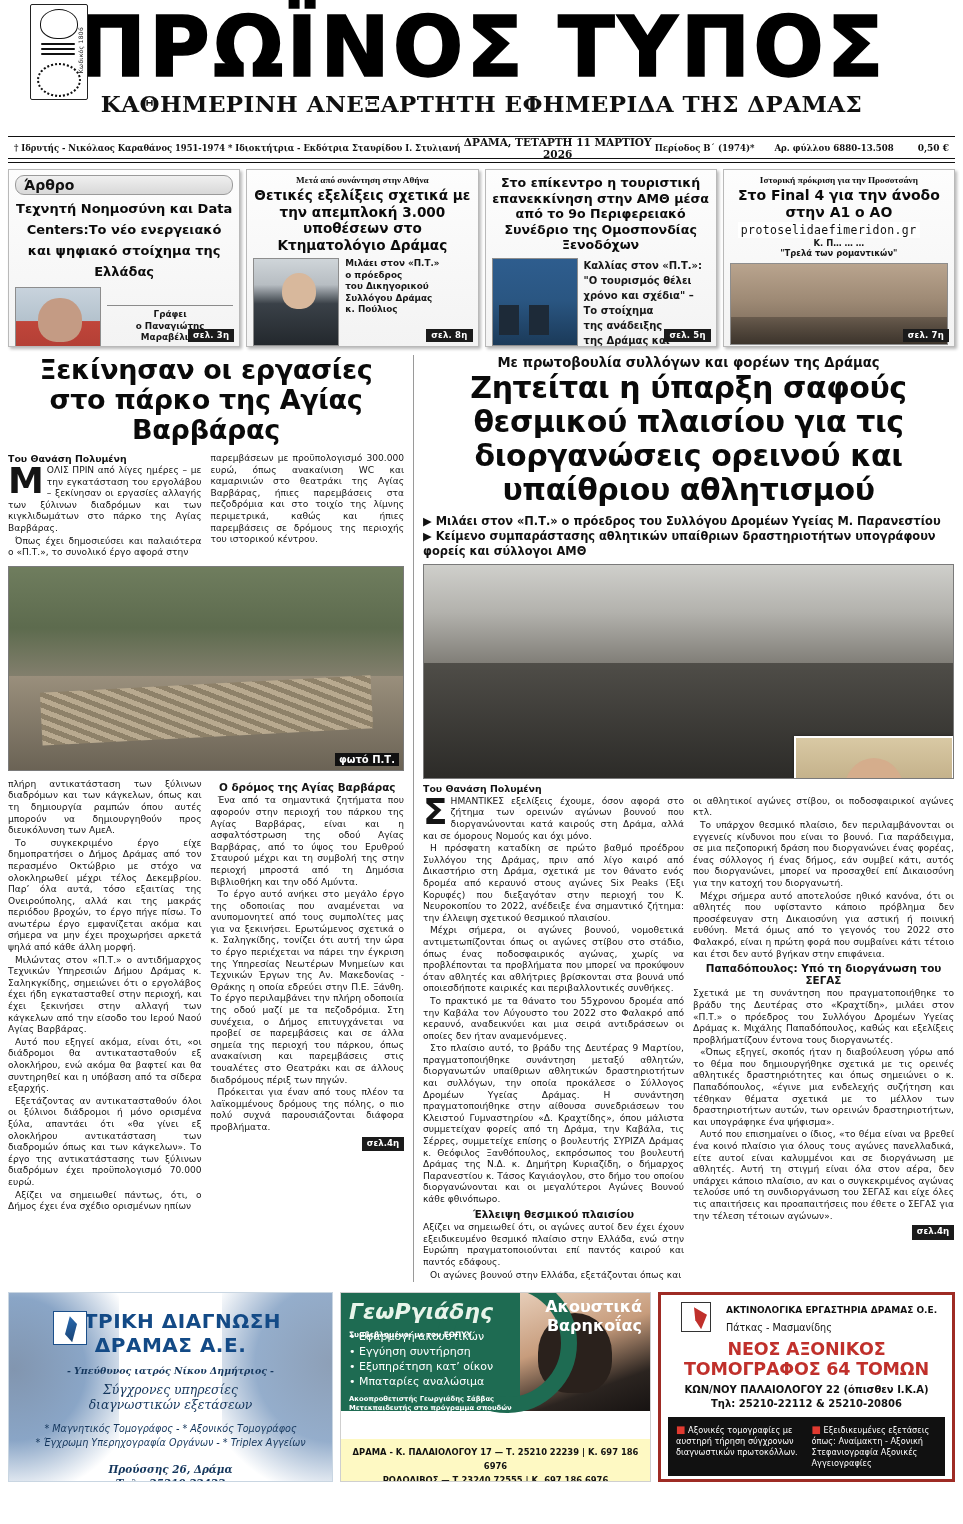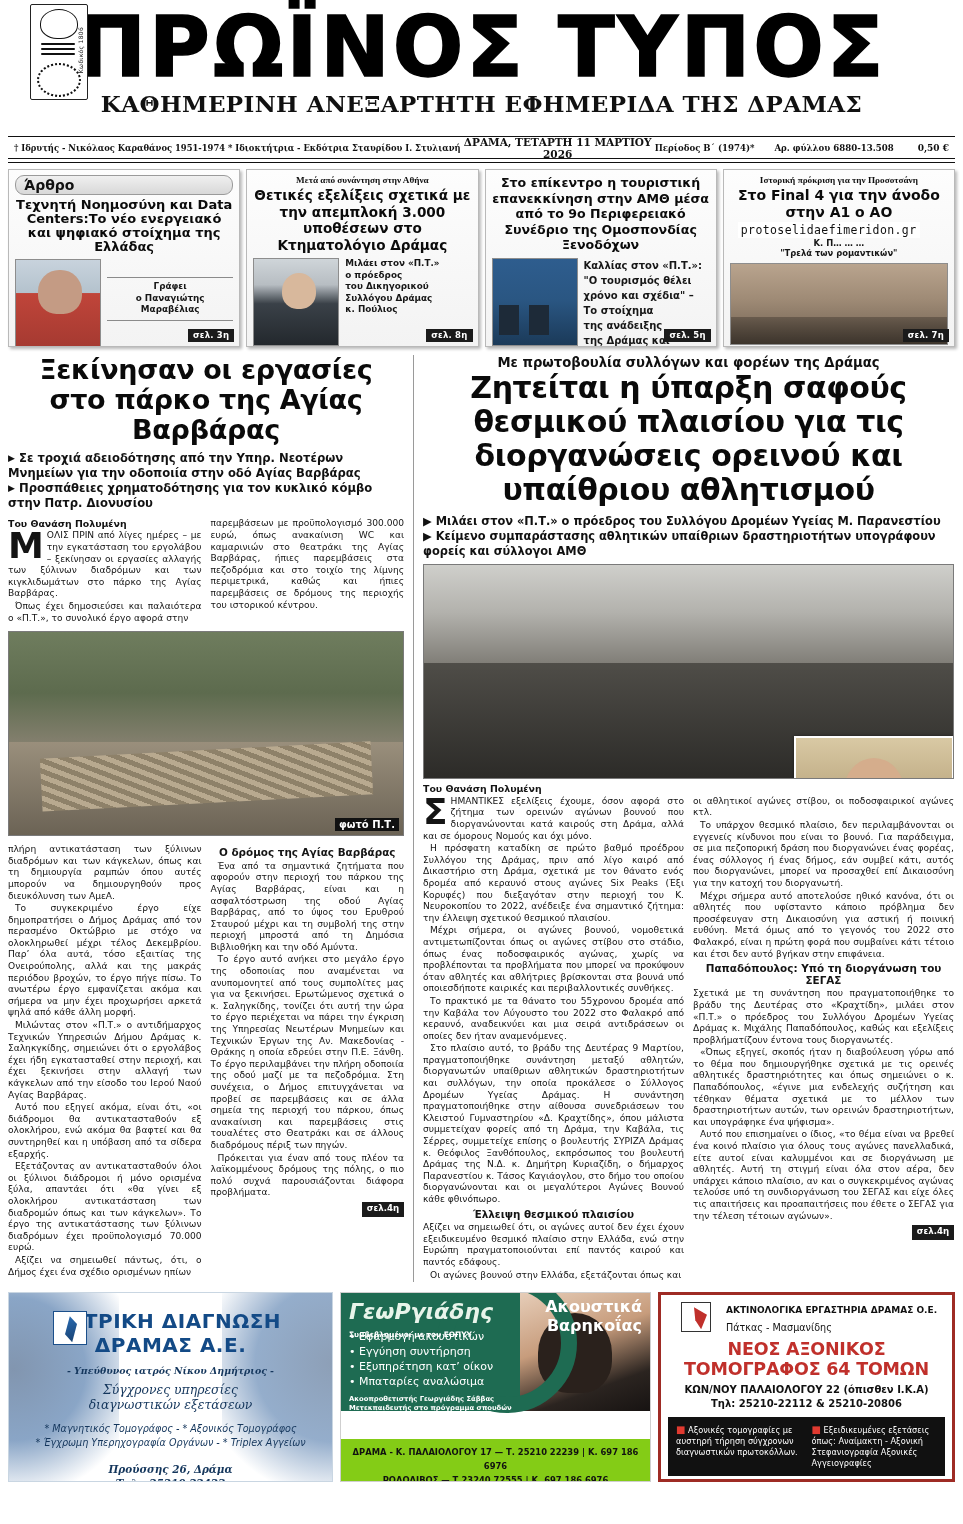--- a/index.html
+++ b/index.html
@@ -98,21 +98,21 @@
     margin-bottom:3px;
   }
   .teaser-kicker {
     text-align:center; font-size:9.2px; font-weight:bold; color:#111;
     line-height:11px; margin-bottom:1px;font-family:Liberation Serif, serif;
   }
   .teaser-head {
     text-align:center; font-weight:bold; color:#0b0b0b;
     font-size:13.4px; line-height:16px;
   }
-  .t1 .teaser-head { font-size:13px; line-height:14px; }
+  .t1 .teaser-head { font-size:13px; line-height:21px; }
   .t2 .teaser-head { font-size:13.6px; line-height:16.5px; }
   .t3 .teaser-head { font-size:12.6px; line-height:15.5px; }
   .t4 .teaser-head { font-size:14px; line-height:17px; }
   .teaser-body { display:flex; gap:6px; margin-top:5px; }
   .teaser-photo {
     width:86px; height:88px; flex:0 0 86px;
     border:1px solid #8d8d8d; position:relative; overflow:hidden;
   }
   .teaser-caption {
     flex:1 1 auto; font-size:8.8px; line-height:11.5px; font-weight:bold; color:#161616;
@@ -293,21 +293,21 @@
   .ad2-list {
     position:absolute; left:8px; top:36px; z-index:4; color:#ffffff;
     font-size:11px; line-height:15px;
   }
   .ad2-eopyy { position:absolute; left:8px; top:37px; z-index:4; color:#fff; font-size:7.4px; font-weight:bold; }
   .ad2-small {
     position:absolute; left:8px; top:102px; z-index:4; color:#ffffff;
     font-size:6.8px; line-height:9px; font-weight:bold; width:185px;
   }
   .ad2-bottom {
-    position:absolute; left:0; right:0; bottom:0; height:42px; background:#84cc16;
+    position:absolute; left:0; right:0; bottom:0; height:42px; background:#fef9c3;
     text-align:center; font-size:8.4px; font-weight:bold; line-height:14px; padding-top:6px; color:#111;
   }
 
   .ad3-inner { position:absolute; inset:0; background:#fff; padding:5px 7px; }
   .ad3-logo { position:absolute; left:20px; top:7px; width:30px; height:30px; border:1px solid #333; background:#fff; }
   .ad3-logo:after{ content:""; position:absolute; left:12px; top:4px; width:13px;height:22px;
     background:#c0302b; clip-path:polygon(0 0,100% 35%,55% 100%,10% 60%); }
   .ad3-head1 { margin-left:58px; font-size:9px; font-weight:bold; color:#111; padding-top:5px; }
   .ad3-head2 { margin-left:58px; font-size:9.6px; color:#111; padding-top:7px; }
   .ad3-title { text-align:center; color:#c0302b; font-weight:bold; font-size:17.5px; margin-top:6px; letter-spacing:-.2px;}
@@ -412,24 +412,20 @@
       <div class="watermark">protoselidaefimeridon.gr</div>
       <span class="page-tag">σελ. 7η</span>
     </div>
 
   </div>
 
   <div class="main-wrap">
 
     <div class="col-left">
       <div class="head-left">Ξεκίνησαν οι εργασίες στο πάρκο της Αγίας Βαρβάρας</div>
-      <div class="sub-bullets">
-        <p><span class="bt">▶</span> <span>Σε τροχιά αδειοδότησης από την Υπηρ. Νεοτέρων Μνημείων για την οδοποιία στην οδό Αγίας Βαρβάρας</span></p>
-        <p><span class="bt">▶</span> <span>Προσπάθειες χρηματοδότησης για τον κυκλικό κόμβο στην Πατρ. Διονυσίου</span></p>
-      </div>
 
       <div class="cols2">
         <div>
           <div class="byline">Του Θανάση Πολυμένη</div>
           <div class="body-txt">
             <p class="noind dropcap">ΜΟΛΙΣ ΠΡΙΝ από λίγες ημέρες – με την εγκατάσταση του εργολάβου – ξεκίνησαν οι εργασίες αλλαγής των ξύλινων διαδρόμων και των κιγκλιδωμάτων στο πάρκο της Αγίας Βαρβάρας.</p>
             <p>Όπως έχει δημοσιεύσει και παλαιότερα ο «Π.Τ.», το συνολικό έργο αφορά στην</p>
           </div>
         </div>
         <div>

